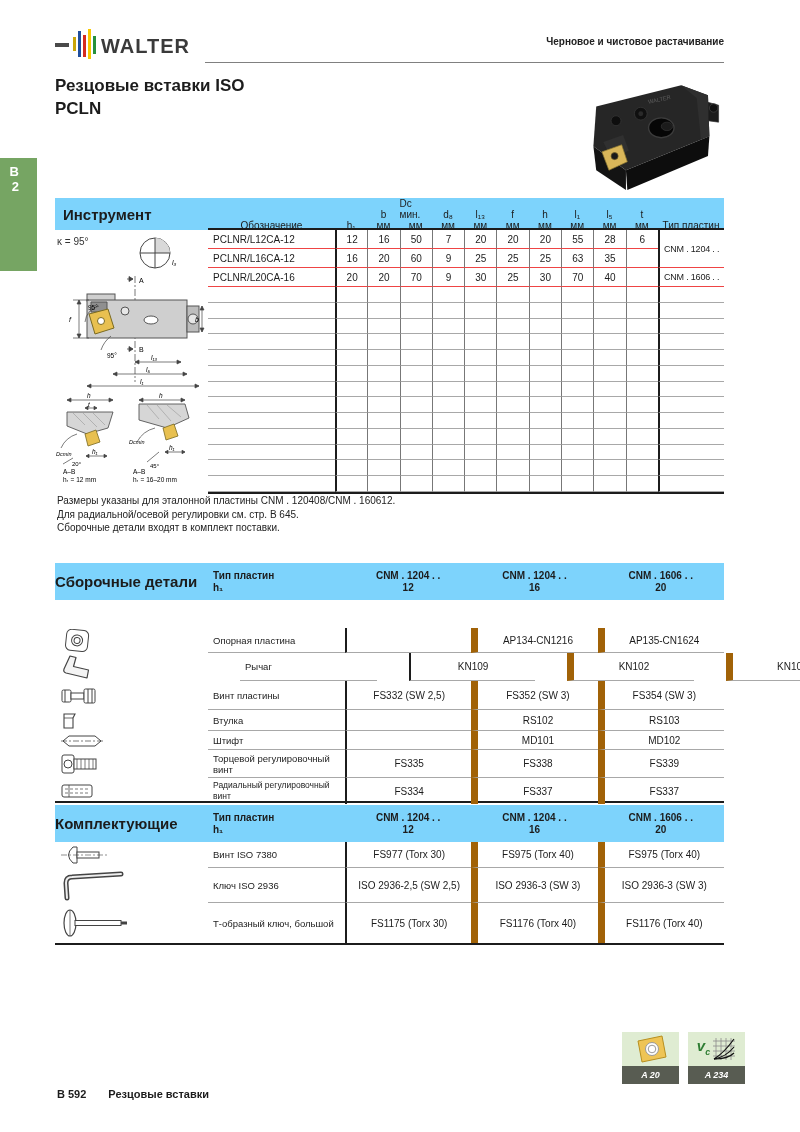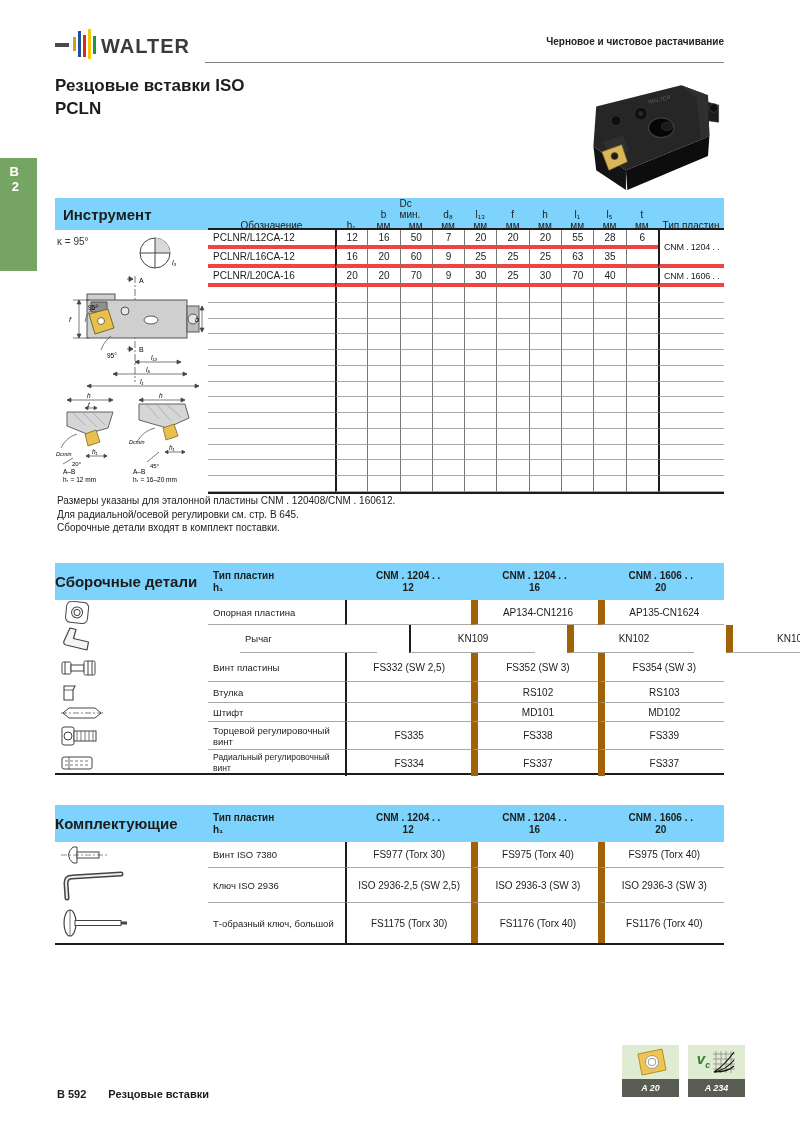--- a/index.html
+++ b/index.html
@@ -31,21 +31,21 @@
 
   
   .ttab-head{position:absolute;left:208px;top:198px;width:516px;height:32px;display:grid;
              grid-template-columns:127px repeat(10,32.3px) 66px;border-bottom:2px solid #1c1c1c;box-sizing:border-box;}
   .th{display:flex;flex-direction:column;justify-content:flex-end;align-items:center;
       font-size:10px;font-weight:normal;padding-bottom:3px;line-height:11px;}
   .th.left{align-items:center;}
   .th .unit:empty{display:none;}
   .ttab-body{position:absolute;left:208px;top:230px;width:516px;border-bottom:2px solid #1c1c1c;box-sizing:border-box;}
   .drows{display:grid;grid-template-columns:127px repeat(10,32.3px) 66px;grid-template-rows:19px 19px 19px;}
-  .td{border-bottom:4px solid #ef4444;font-size:10px;display:flex;align-items:center;justify-content:center;}
+  .td{border-bottom:1px solid #ef4444;font-size:10px;display:flex;align-items:center;justify-content:center;}
   .td.name{justify-content:flex-start;padding-left:5px;}
   .td.num{border-left:1px solid #777;}
   .td.num.thick{border-left:2px solid #1c1c1c;}
   .td.type{border-left:2px solid #1c1c1c;justify-content:flex-start;padding-left:4px;
            font-size:9px;letter-spacing:-0.2px;}
   .td.merged{grid-column:12;grid-row:1/3;}
   .erow{display:grid;grid-template-columns:127px repeat(10,32.3px) 66px;height:15.77px;}
   .erow div{border-bottom:1px solid #a8a8a8;}
   .erow div:nth-child(n+2){border-left:1px solid #777;}
   .erow div:nth-child(2),.erow div:nth-child(12){border-left:2px solid #1c1c1c;}
@@ -71,21 +71,21 @@
   .arow:last-child .a-label,.arow:last-child .a-val{border-bottom:none;}
   .sbody-asm .arow:nth-child(7) .a-label{font-size:8.5px;}
 
   
   .diag{position:absolute;left:55px;top:232px;width:150px;height:250px;}
   .diag text{font-family:"Liberation Sans","DejaVu Sans",sans-serif;}
 
   
   .badges{position:absolute;left:622px;top:1032px;display:flex;gap:9px;}
   .badge{width:57px;}
-  .badge .gfx{height:34px;background:#dfecd2;display:flex;align-items:center;justify-content:center;gap:2px;margin-top:13px;}
+  .badge .gfx{height:34px;background:#dfecd2;display:flex;align-items:center;justify-content:center;gap:2px;}
   .badge .cap{height:18px;background:#585c52;color:#fff;font-size:9px;font-weight:bold;font-style:italic;
               display:flex;align-items:center;justify-content:center;}
   .vc{color:#2f7d33;font-weight:bold;font-style:italic;font-size:15px;line-height:15px;}
   .vc sub{font-size:9px;}
 
   
   .footer{position:absolute;left:57px;top:1088px;font-size:11px;font-weight:600;display:flex;gap:22px;}
 </style>
 </head>
 <body>
@@ -529,21 +529,21 @@
           <span>16</span>
         </div>
       <div class="colhead">
           <span>CNM . 1606 . .</span>
           <span>20</span>
         </div>
     </div>
   </div>
 
   <div class="sbody sbody-asm">
-    <div class="arow" style="height:25px;">
+    <div class="arow" style="height:25px;margin-top:28px;">
       <div class="a-icon">
         <svg width="34" height="24" viewBox="0 0 34 24">
             <g transform="rotate(6 17 12)">
               <rect x="5" y="1" width="22" height="21" rx="5" fill="#fff" stroke="#444"></rect>
               <circle cx="16" cy="11.5" r="5.5" fill="none" stroke="#444"></circle>
               <circle cx="16" cy="11.5" r="3" fill="none" stroke="#444"></circle>
             </g>
           </svg>
       </div>
       <div class="a-label">Опорная пластина</div>

